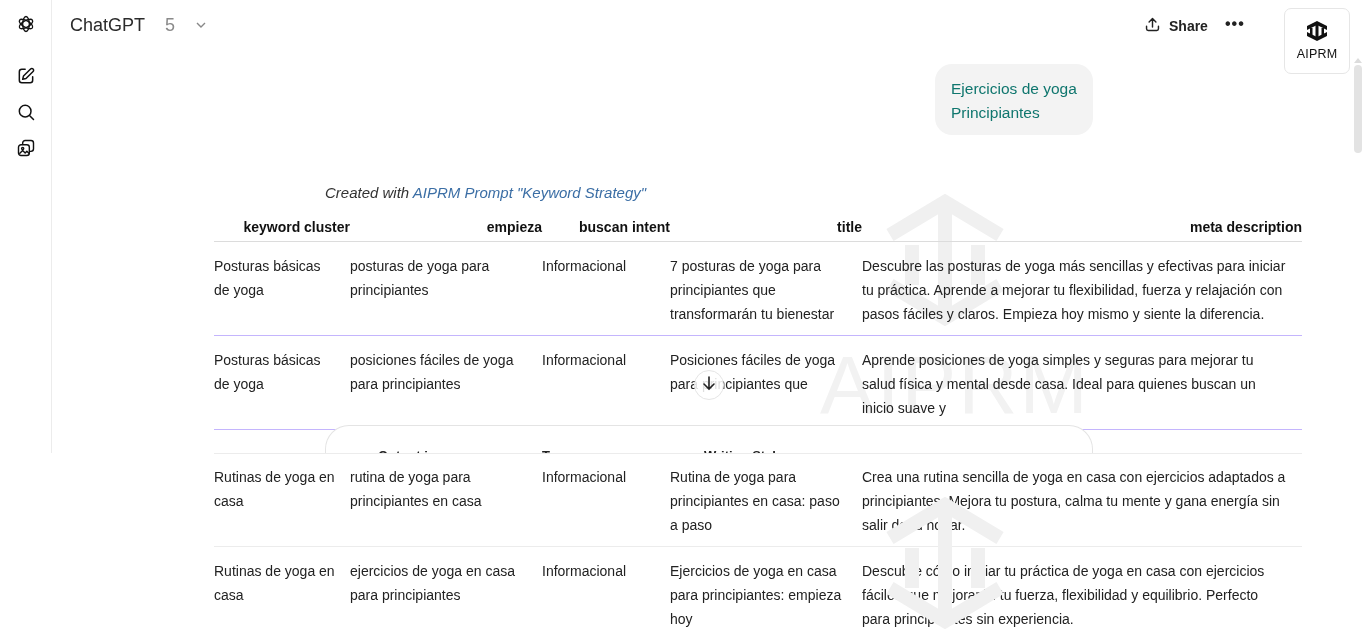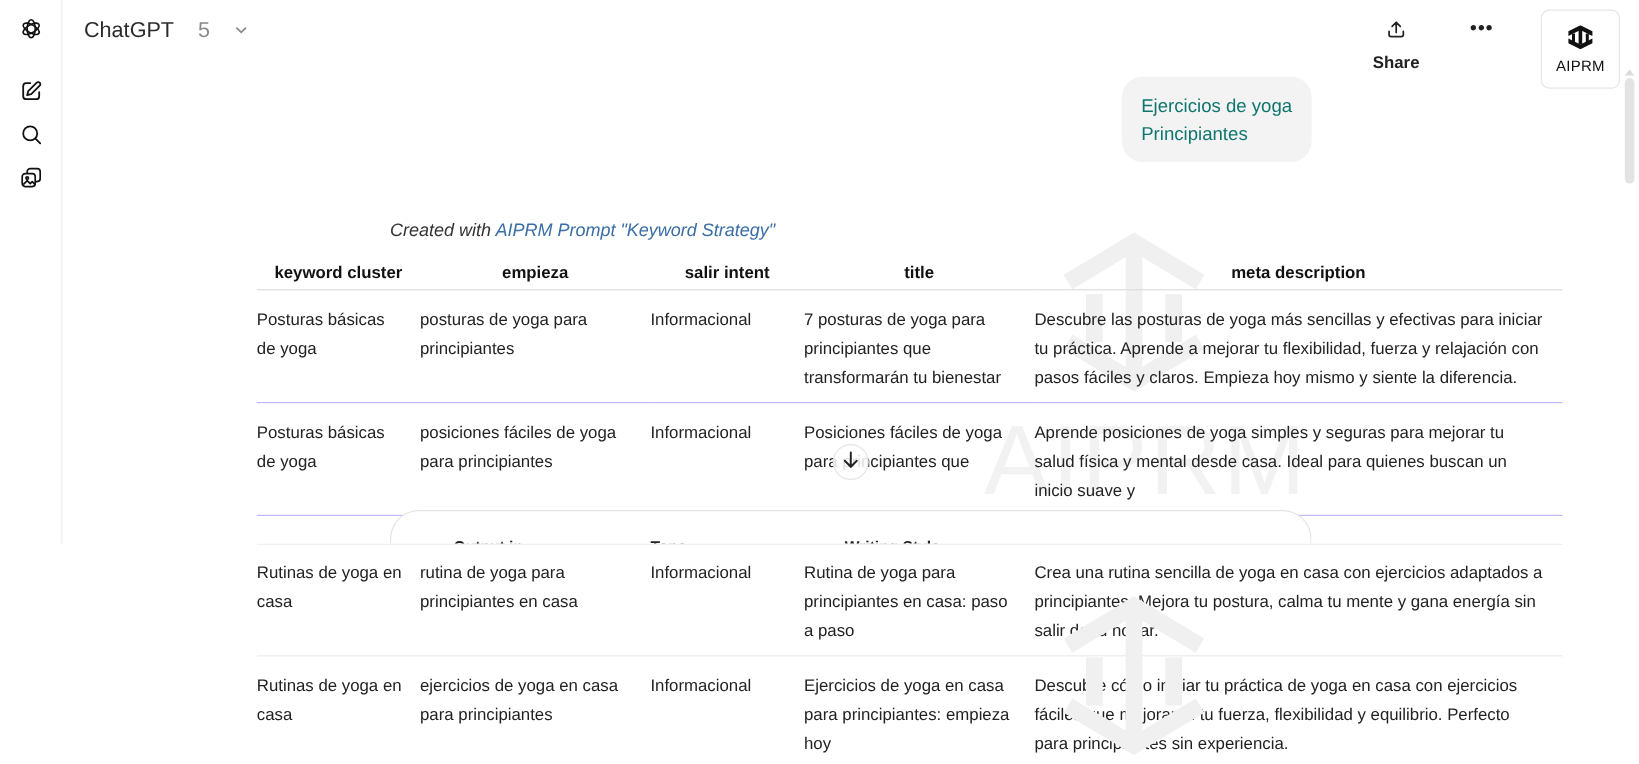--- a/index.html
+++ b/index.html
@@ -7,35 +7,35 @@
   body { font-family: "Liberation Sans", "DejaVu Sans", sans-serif; color: #0d0d0d; position: relative; }
 
   .sidebar { position: absolute; left: 0; top: 0; width: 52px; height: 453px; border-right: 1px solid #ececec; background: #fff; z-index: 5; }
   .sb-btn { position: absolute; left: 13px; width: 26px; height: 26px; display: flex; align-items: center; justify-content: center; cursor: pointer; }
   .sb-btn svg { width: 20px; height: 20px; }
 
   .header { position: absolute; left: 53px; top: 0; right: 0; height: 54px; z-index: 4; }
   .model-picker { position: absolute; left: 17px; top: 15px; display: flex; align-items: center; gap: 20px; cursor: pointer; font-size: 18px; }
   .model-picker .name { color: #2b2b2b; }
   .model-picker .ver { color: #8a8a8a; }
-  .share-btn { position: absolute; left: 1091px; top: 16px; display: flex; align-items: center; gap: 8px; font-size: 14px; font-weight: bold; cursor: pointer; color: #222; flex-direction: column; }
+  .share-btn { position: absolute; left: 1091px; top: 16px; display: flex; align-items: center; gap: 8px; font-size: 14px; font-weight: bold; cursor: pointer; color: #222; }
   .more-btn { position: absolute; left: 1172px; top: 15px; font-size: 16px; letter-spacing: 1px; cursor: pointer; color: #222; font-weight: bold; }
   .aiprm-btn { position: absolute; left: 1284px; top: 8px; width: 66px; height: 66px; border: 1px solid #e6e6e6; border-radius: 7px; background: #fff; display: flex; flex-direction: column; align-items: center; justify-content: center; cursor: pointer; z-index: 6; }
   .aiprm-btn .lbl { font-size: 12.5px; color: #111; margin-top: 2px; letter-spacing: 0.2px; }
 
   .user-bubble { position: absolute; left: 935px; top: 64px; width: 158px; height: 71px; background: #f3f3f3; border-radius: 17px; padding: 13px 16px; font-size: 15.5px; line-height: 24px; color: #0f766e; }
 
   .created { position: absolute; left: 325px; top: 184px; font-size: 15px; font-style: italic; color: #333; }
   .created a { color: #3b6ea5; text-decoration: none; }
 
   .watermark { position: absolute; pointer-events: none; }
   .wm-text { position: absolute; left: 820px; top: 338px; font-size: 82px; color: #f2f2f2; letter-spacing: 2px; font-family: "Liberation Sans", sans-serif; }
 
   table.kw { position: absolute; left: 214px; top: 214px; width: 1088px; border-collapse: collapse; font-size: 14px; }
-  .kw th { text-align: center; font-weight: bold; height: 27px; vertical-align: top; padding: 5px 0 0 0; border-bottom: 1px solid #dcdcdc; color: #111; }
+  .kw th { text-align: right; font-weight: bold; height: 27px; vertical-align: top; padding: 5px 0 0 0; border-bottom: 1px solid #dcdcdc; color: #111; }
   .kw td { vertical-align: top; padding: 12px 14px 9px 0; line-height: 24px; color: #222; border-bottom: 1px solid #c4b5fd; }
   .kw td.tl { padding-right: 20px; }
 
   .overlay-lower { position: absolute; left: 0; top: 453px; width: 1314px; height: 184px; background: #fff; overflow: hidden; z-index: 3; }
   .overlay-lower table.kw2 { position: absolute; left: 214px; top: 0; width: 1088px; border-collapse: collapse; font-size: 14px; }
   .kw2 td { vertical-align: top; padding: 12px 14px 9px 0; line-height: 24px; color: #222; border-bottom: 1px solid #ececec; }
   .kw2 tr:last-child td { border-bottom: none; }
 
   .composer-edge { position: absolute; left: 325px; top: 425px; width: 768px; height: 40px; border: 1px solid #e4e4e4; border-bottom: none; border-radius: 24px 24px 0 0; background: #fff; z-index: 2; overflow: hidden; }
   .composer-edge .tb { position: absolute; top: 22px; font-size: 13px; font-weight: bold; color: #222; }
@@ -147,21 +147,21 @@
     <col style="width:136px">
       <col style="width:192px">
       <col style="width:128px">
       <col style="width:192px">
       <col>
   </colgroup>
   <thead>
     <tr>
       <th>keyword cluster</th>
       <th>empieza</th>
-      <th>salir intent</th>
+      <th>buscan intent</th>
       <th>title</th>
       <th>meta description</th>
     </tr>
   </thead>
   <tbody>
     <tr>
       <td>Posturas básicas de yoga</td>
       <td>posturas de yoga para principiantes</td>
       <td>Informacional</td>
       <td class="tl">7 posturas de yoga para principiantes que transformarán tu bienestar</td>

